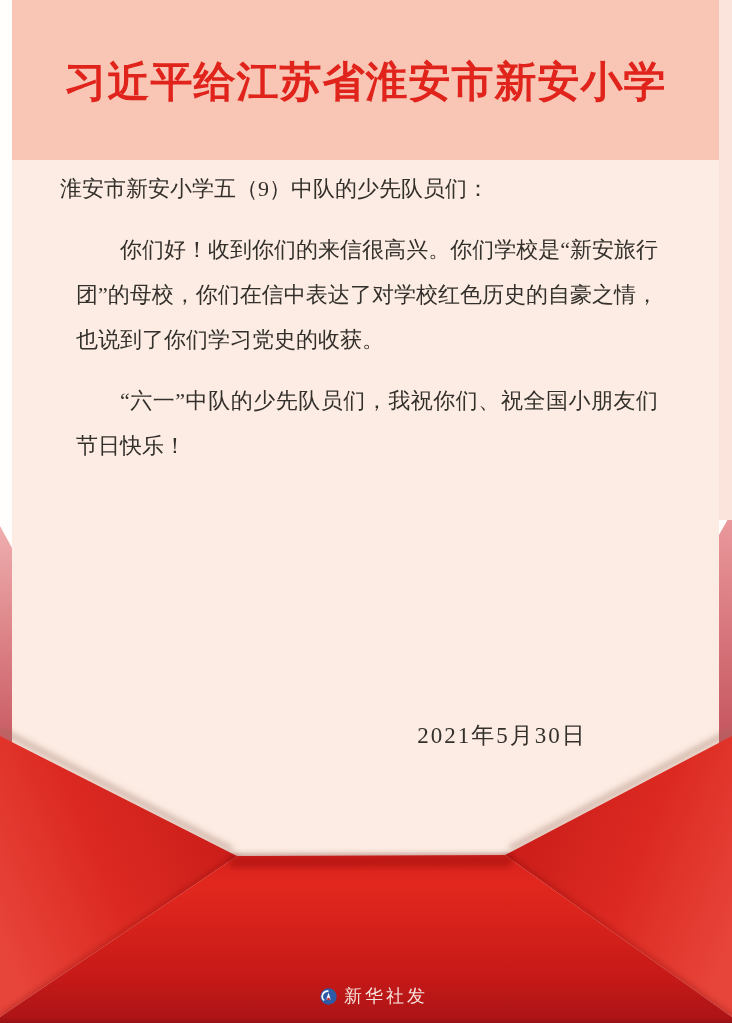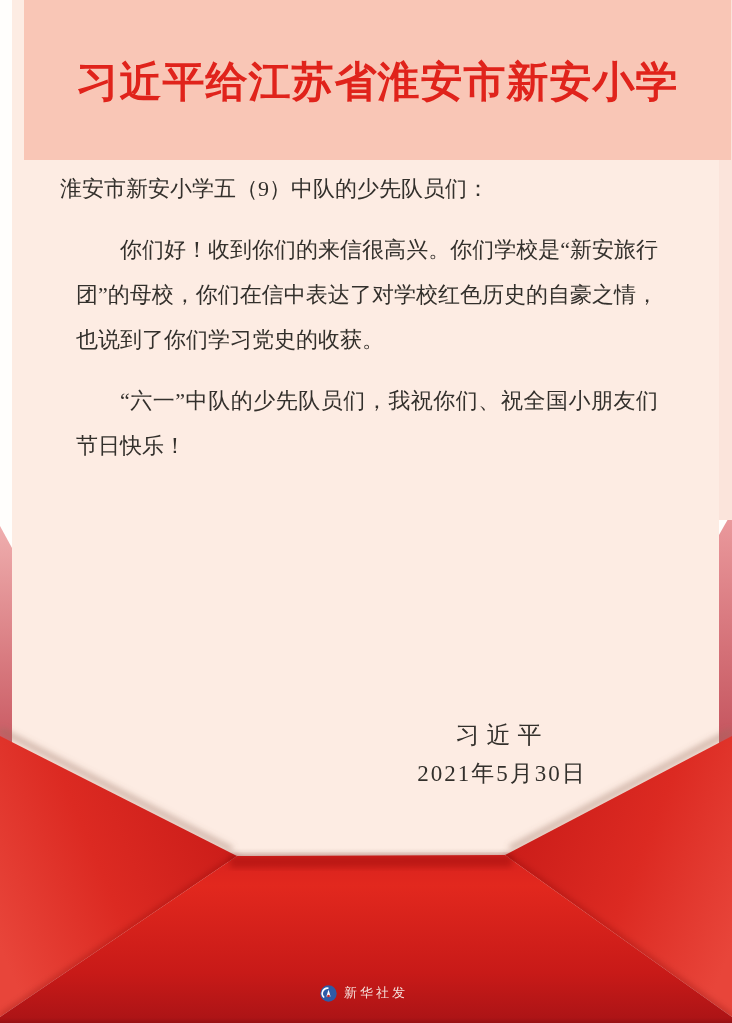--- a/index.html
+++ b/index.html
@@ -15,21 +15,21 @@
   #paper{
     position:absolute;left:12px;top:0;width:707px;height:862px;
     background:#fdece3;z-index:2;
   }
   #paper::after{ 
     content:"";position:absolute;left:0;right:0;bottom:0;height:14px;
     background:linear-gradient(to bottom,rgba(150,120,105,0),rgba(150,120,105,.45));
   }
   
   #banner{
-    position:absolute;left:12px;top:0;width:100%;height:160px;
+    position:absolute;left:0;top:0;width:100%;height:160px;
     background:#f9c6b6;
     display:flex;flex-direction:column;justify-content:center;align-items:center;
     padding-top:4px;box-sizing:border-box;
   }
   .title-line{
     color:#e0231b;font-weight:900;font-size:42px;line-height:61px;
     letter-spacing:1px;white-space:nowrap;
     font-family:"Liberation Serif","DejaVu Serif",serif;
   }
   
@@ -48,21 +48,21 @@
   #signature-block .sig{font-size:24px;line-height:38px;letter-spacing:7px;}
   #signature-block .date{font-size:23px;line-height:40px;letter-spacing:2px;text-align:right;}
   
   #envelope-svg{position:absolute;left:0;top:0;z-index:3;pointer-events:none;}
   
   #credit{
     position:absolute;left:320px;top:984px;z-index:5;
     display:flex;align-items:center;gap:7px;
   }
   #credit .credit-text{
-    color:#f6e3de;font-size:13px;letter-spacing:3px;white-space:nowrap;
+    color:#f6e3de;font-size:18px;letter-spacing:3px;white-space:nowrap;
     font-family:"Liberation Serif","DejaVu Serif",serif;
   }
 </style>
 </head>
 <body>
 
 <div id="back-layer">
   <div class="right-strip"></div>
   <svg width="732" height="1023" viewBox="0 0 732 1023">
     <defs>
@@ -85,21 +85,20 @@
     <div class="title-line">习近平给江苏省淮安市新安小学</div>
   </div>
 
   <div id="letter-body">
     <p class="salutation">淮安市新安小学五（9）中队的少先队员们：</p>
     <p>你们好！收到你们的来信很高兴。你们学校是“新安旅行团”的母校，你们在信中表达了对学校红色历史的自豪之情，也说到了你们学习党史的收获。</p>
     <p>“六一”中队的少先队员们，我祝你们、祝全国小朋友们节日快乐！</p>
   </div>
 
   <div id="signature-block">
-    <div class="sig">习近平</div>
     <div class="date">2021年5月30日</div>
   </div>
 </div>
 
 <svg id="envelope-svg" width="732" height="1023" viewBox="0 0 732 1023">
   <defs>
     <linearGradient id="gFlapL" x1="1" y1="0.25" x2="0" y2="0.75">
       <stop offset="0" stop-color="#c91b18"></stop>
       <stop offset="0.55" stop-color="#dc2a22"></stop>
       <stop offset="1" stop-color="#e8453a"></stop>

